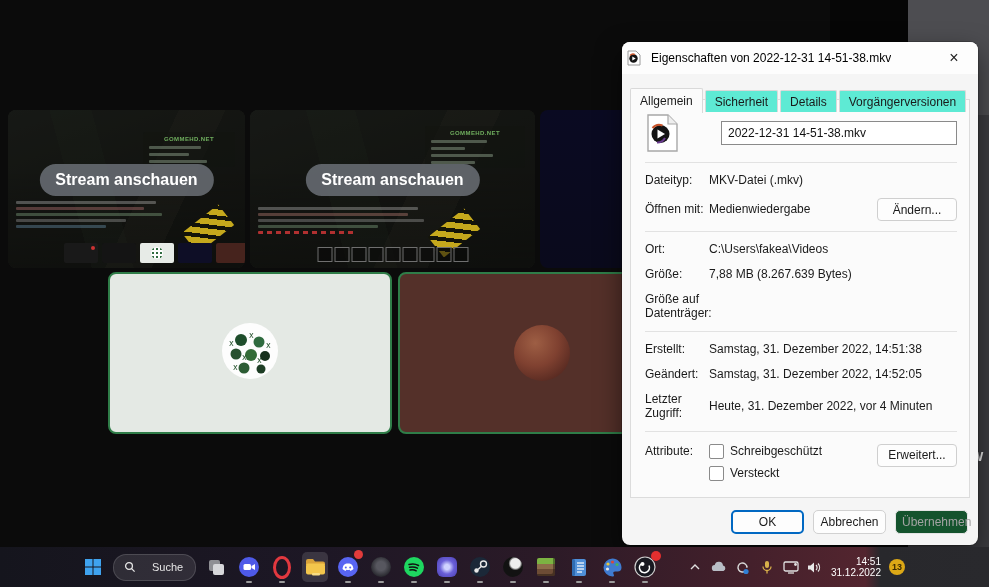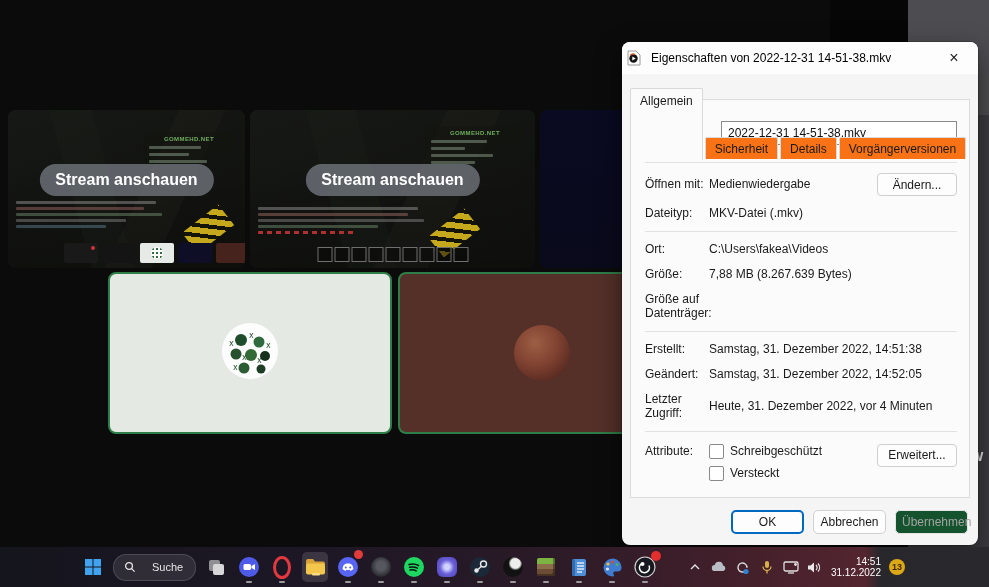--- a/index.html
+++ b/index.html
@@ -47,22 +47,22 @@
   .dialog{position:absolute;left:622px;top:42px;width:356px;height:503px;background:#f5f5f5;
       border-radius:8px;box-shadow:0 10px 26px rgba(0,0,0,.5),0 0 0 1px rgba(0,0,0,.18);z-index:10;
       color:#1a1a1a;font-size:12px;}
   .titlebar{position:absolute;left:0;top:0;right:0;height:32px;background:#fdfdfd;
       border-radius:8px 8px 0 0;display:flex;align-items:center;padding:0 4px;}
   .titlebar .t-icon{width:16px;height:16px;margin-right:9px;flex:none;}
   .titlebar .t-text{font-size:12px;color:#000;white-space:nowrap;overflow:hidden;}
   .close-btn{position:absolute;right:14px;top:6px;width:20px;height:20px;display:flex;align-items:center;
       justify-content:center;font-size:16px;color:#222;cursor:default;}
   .tabs{position:absolute;left:8px;top:48px;display:flex;z-index:3;}
-  .tab{padding:4px 9px 3px;border:1px solid #d9d9d9;border-bottom:none;background:#f97316;
-      margin-right:2px;border-radius:2px 2px 0 0;font-size:12px;color:#1a1a1a;margin-top:47px;}
+  .tab{padding:4px 9px 3px;border:1px solid #d9d9d9;border-bottom:none;background:#5eead4;
+      margin-right:2px;border-radius:2px 2px 0 0;font-size:12px;color:#1a1a1a;}
   .tab.active{background:#fbfbfb;padding-top:5px;margin-top:-2px;margin-bottom:-1px;}
   .tabpage{position:absolute;left:8px;right:8px;top:57px;bottom:47px;background:#fbfbfb;
       border:1px solid #dcdcdc;padding:8px 12px 0 14px;overflow:hidden;}
   .file-row{display:flex;align-items:center;margin:6px 0 10px;}
   .file-row .f-icon{width:34px;height:38px;flex:none;margin-right:42px;}
   .file-row input{flex:1;height:22px;border:1px solid #8a8a8a;background:#fff;font-size:12px;
       padding:0 6px;font-family:"Liberation Sans",sans-serif;color:#111;}
   .sep{height:1px;background:#e2e2e2;margin:8px 0;}
   .frow{display:flex;align-items:center;margin:10px 0;min-height:15px;}
   .flabel{width:64px;flex:none;line-height:1.2;}
@@ -235,27 +235,27 @@
             <path d="M20 24a9 9 0 01-8 4.5" stroke="#6a3d8f" stroke-width="2" fill="none"></path>
             <path d="M12.5 15.5l7.5 4.5-7.5 4.5z" fill="#fff"></path>
           </svg>
         </span>
         <input type="text" value="2022-12-31 14-51-38.mkv" style="">
       </div>
 
       <div class="sep"></div>
 
       <div class="frow">
+        <span class="flabel">Dateityp:</span>
+        <span class="fvalue">MKV-Datei (.mkv)</span>
+      </div>
+      <div class="frow">
         <span class="flabel">Öffnen mit:</span>
         <span class="fvalue">Medienwiedergabe</span>
         <button class="mini-btn">Ändern...</button>
-      </div>
-      <div class="frow">
-        <span class="flabel">Dateityp:</span>
-        <span class="fvalue">MKV-Datei (.mkv)</span>
       </div>
 
       <div class="sep"></div>
 
       <div class="frow">
         <span class="flabel">Ort:</span>
         <span class="fvalue">C:\Users\fakea\Videos</span>
       </div>
       <div class="frow">
         <span class="flabel">Größe:</span>

